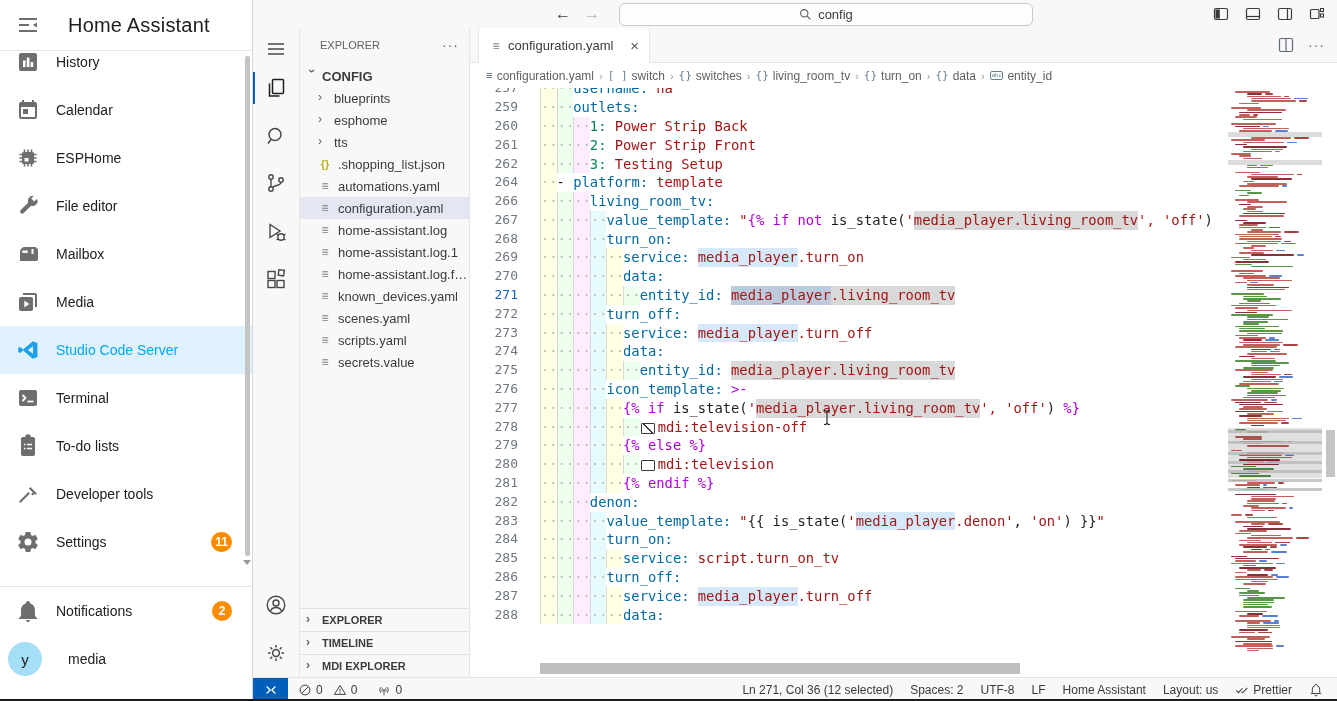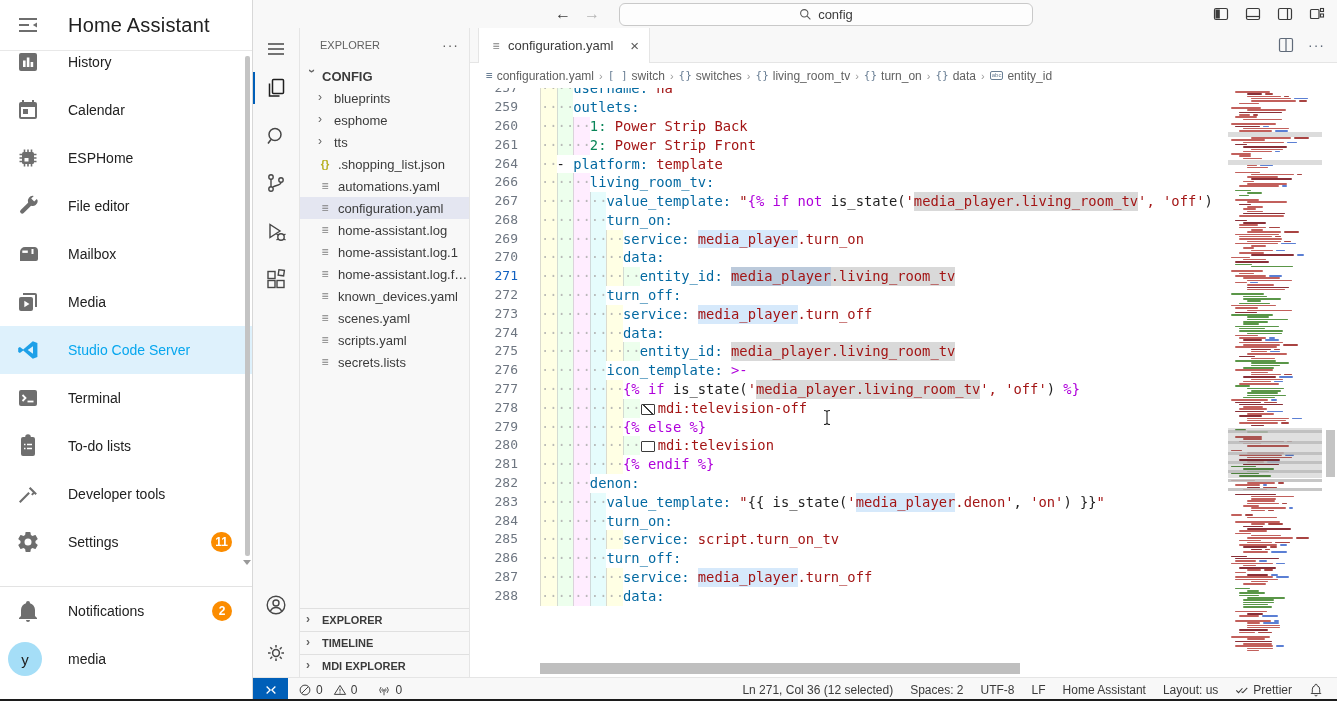--- a/index.html
+++ b/index.html
@@ -9,21 +9,21 @@
 
   
   .ha-sidebar{position:absolute;left:0;top:0;width:253px;height:701px;background:#fff;border-right:1px solid #d8d8d8;box-sizing:border-box;z-index:5}
   .ha-header{height:50px;border-bottom:1px solid #e8e8e8;display:flex;align-items:center;padding-left:16px}
   .ha-header .ha-title{font-size:20px;color:#212121;margin-left:28px;letter-spacing:.2px}
   .ha-ic{width:24px;height:24px;display:inline-flex;color:#6e6e6e;flex:none}
   .ha-ic svg{width:24px;height:24px}
   .ha-nav{position:absolute;top:50px;left:0;right:0;height:536px;overflow:hidden}
   .ha-nav-inner{margin-top:-12px}
   .ha-item{height:48px;display:flex;align-items:center;padding:0 20px 0 16px;color:#212121;font-size:14px;cursor:pointer}
-  .ha-item .ha-label{margin-left:28px}
+  .ha-item .ha-label{margin-left:16px}
   .ha-item.active{background:#def1fc;color:#06a6ee}
   .ha-item.active .ha-ic{color:#1da0e8}
   .ha-badge{margin-left:auto;min-width:20px;height:20px;border-radius:10px;background:#fb8c00;color:#fff;font-size:12px;font-weight:bold;display:flex;align-items:center;justify-content:center;padding:0 4px;box-sizing:border-box}
   .ha-bottom{position:absolute;left:0;right:0;top:586px;border-top:1px solid #e3e3e3;background:#fff}
   .ha-user-row{height:48px;display:flex;align-items:center;padding:0 20px 0 8px}
   .ha-avatar{width:34px;height:34px;border-radius:50%;background:#a5def7;color:#212121;font-size:15px;display:flex;align-items:center;justify-content:center}
   .ha-user-row .ha-label{margin-left:26px;font-size:14px;color:#212121}
   .ha-scrollbar{position:absolute;right:2px;top:56px;width:5px;height:500px;background:#c4c4c4;border-radius:2px}
   .ha-scroll-arrow{position:absolute;right:1px;top:560px;width:0;height:0;border-left:4px solid transparent;border-right:4px solid transparent;border-top:5px solid #9a9a9a}
 
@@ -393,21 +393,21 @@
             <div class="trow">
               <span class="ficon">≡</span>
               <span>scenes.yaml</span>
             </div>
             <div class="trow">
               <span class="ficon">≡</span>
               <span>scripts.yaml</span>
             </div>
             <div class="trow">
               <span class="ficon">≡</span>
-              <span>secrets.lists</span>
+              <span>secrets.value</span>
             </div>
           </div>
         <div class="ex-sections" id="ex-sections">
             <div class="ex-section">
               <span class="chev">›</span>
               <span>EXPLORER</span>
             </div>
             <div class="ex-section">
               <span class="chev">›</span>
               <span>TIMELINE</span>
@@ -470,20 +470,21 @@
               <span>entity_id</span>
             </span>
           </div>
 
         <div class="code-area">
           <div class="code-lines" id="code-lines">
               <div class="cl"><span class="ln">257</span><span class="ct"><span class="ind i0"></span><span class="ind i1"></span><span class="tk-k">username:</span><span class="tk-s"> ha</span></span></div>
               <div class="cl"><span class="ln">259</span><span class="ct"><span class="ind i0"></span><span class="ind i1"></span><span class="tk-k">outlets:</span></span></div>
               <div class="cl"><span class="ln">260</span><span class="ct"><span class="ind i0"></span><span class="ind i1"></span><span class="ind i2"></span><span class="tk-n">1:</span><span class="tk-s"> Power Strip Back</span></span></div>
               <div class="cl"><span class="ln">261</span><span class="ct"><span class="ind i0"></span><span class="ind i1"></span><span class="ind i2"></span><span class="tk-n">2:</span><span class="tk-s"> Power Strip Front</span></span></div>
+              <div class="cl"><span class="ln">262</span><span class="ct"><span class="ind i0"></span><span class="ind i1"></span><span class="ind i2"></span><span class="tk-n">3:</span><span class="tk-s"> Testing Setup</span></span></div>
               <div class="cl"><span class="ln">264</span><span class="ct"><span class="ind i0"></span><span class="tk-p">- </span><span class="tk-k">platform:</span><span class="tk-s"> template</span></span></div>
               <div class="cl"><span class="ln">266</span><span class="ct"><span class="ind i0"></span><span class="ind i1"></span><span class="ind i2"></span><span class="tk-k">living_room_tv:</span></span></div>
               <div class="cl"><span class="ln">267</span><span class="ct"><span class="ind i0"></span><span class="ind i1"></span><span class="ind i2"></span><span class="ind i3"></span><span class="tk-k">value_template:</span><span class="tk-p"> </span><span class="tk-s">"</span><span class="tk-j">{% if not </span><span class="tk-p">is_state(</span><span class="tk-s">'</span><span class="tk-s hl-grey">media_player.living_room_tv</span><span class="tk-s">', </span><span class="tk-s">'off'</span><span class="tk-p">)</span></span></div>
               <div class="cl"><span class="ln">268</span><span class="ct"><span class="ind i0"></span><span class="ind i1"></span><span class="ind i2"></span><span class="ind i3"></span><span class="tk-k">turn_on:</span></span></div>
               <div class="cl"><span class="ln">269</span><span class="ct"><span class="ind i0"></span><span class="ind i1"></span><span class="ind i2"></span><span class="ind i3"></span><span class="ind i0"></span><span class="tk-k">service:</span><span class="tk-p"> </span><span class="tk-s hl-blue">media_player</span><span class="tk-s">.turn_on</span></span></div>
               <div class="cl"><span class="ln">270</span><span class="ct"><span class="ind i0"></span><span class="ind i1"></span><span class="ind i2"></span><span class="ind i3"></span><span class="ind i0"></span><span class="tk-k">data:</span></span></div>
               <div class="cl"><span class="ln cur">271</span><span class="ct"><span class="ind i0"></span><span class="ind i1"></span><span class="ind i2"></span><span class="ind i3"></span><span class="ind i0"></span><span class="ind i1"></span><span class="tk-k">entity_id:</span><span class="tk-p"> </span><span class="tk-s hl-sel">media_player</span><span class="tk-s hl-grey">.living_room_tv</span></span></div>
               <div class="cl"><span class="ln">272</span><span class="ct"><span class="ind i0"></span><span class="ind i1"></span><span class="ind i2"></span><span class="ind i3"></span><span class="tk-k">turn_off:</span></span></div>
               <div class="cl"><span class="ln">273</span><span class="ct"><span class="ind i0"></span><span class="ind i1"></span><span class="ind i2"></span><span class="ind i3"></span><span class="ind i0"></span><span class="tk-k">service:</span><span class="tk-p"> </span><span class="tk-s hl-blue">media_player</span><span class="tk-s">.turn_off</span></span></div>
               <div class="cl"><span class="ln">274</span><span class="ct"><span class="ind i0"></span><span class="ind i1"></span><span class="ind i2"></span><span class="ind i3"></span><span class="ind i0"></span><span class="tk-k">data:</span></span></div>

